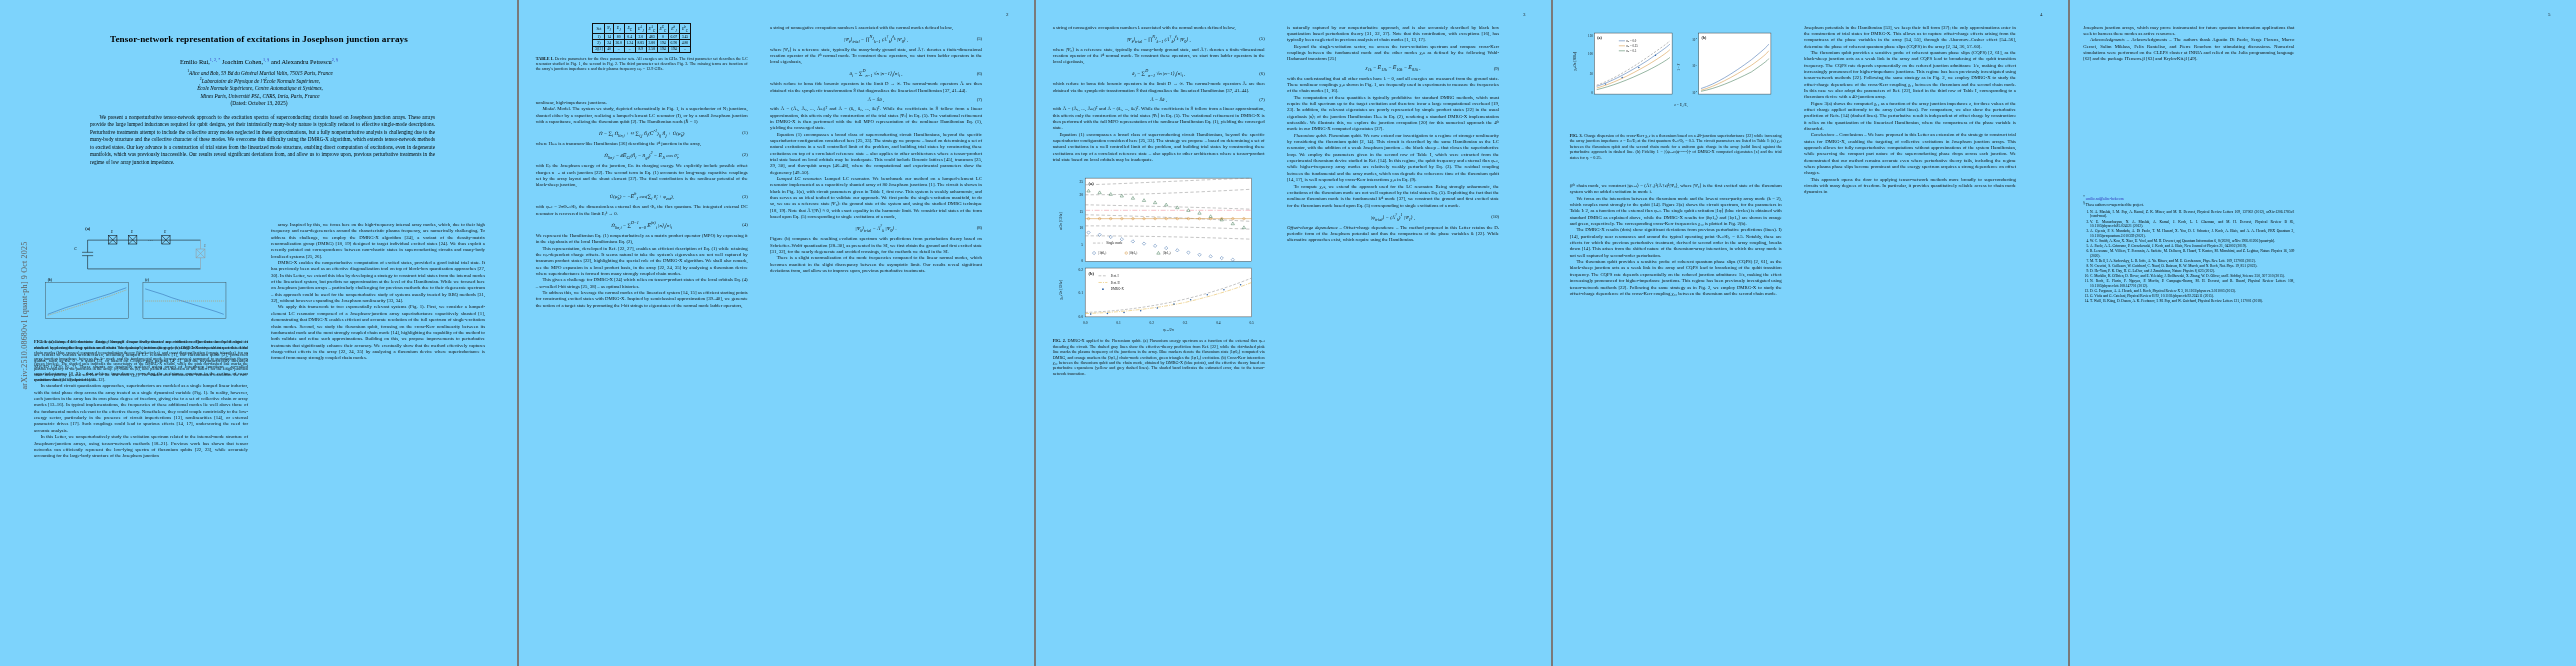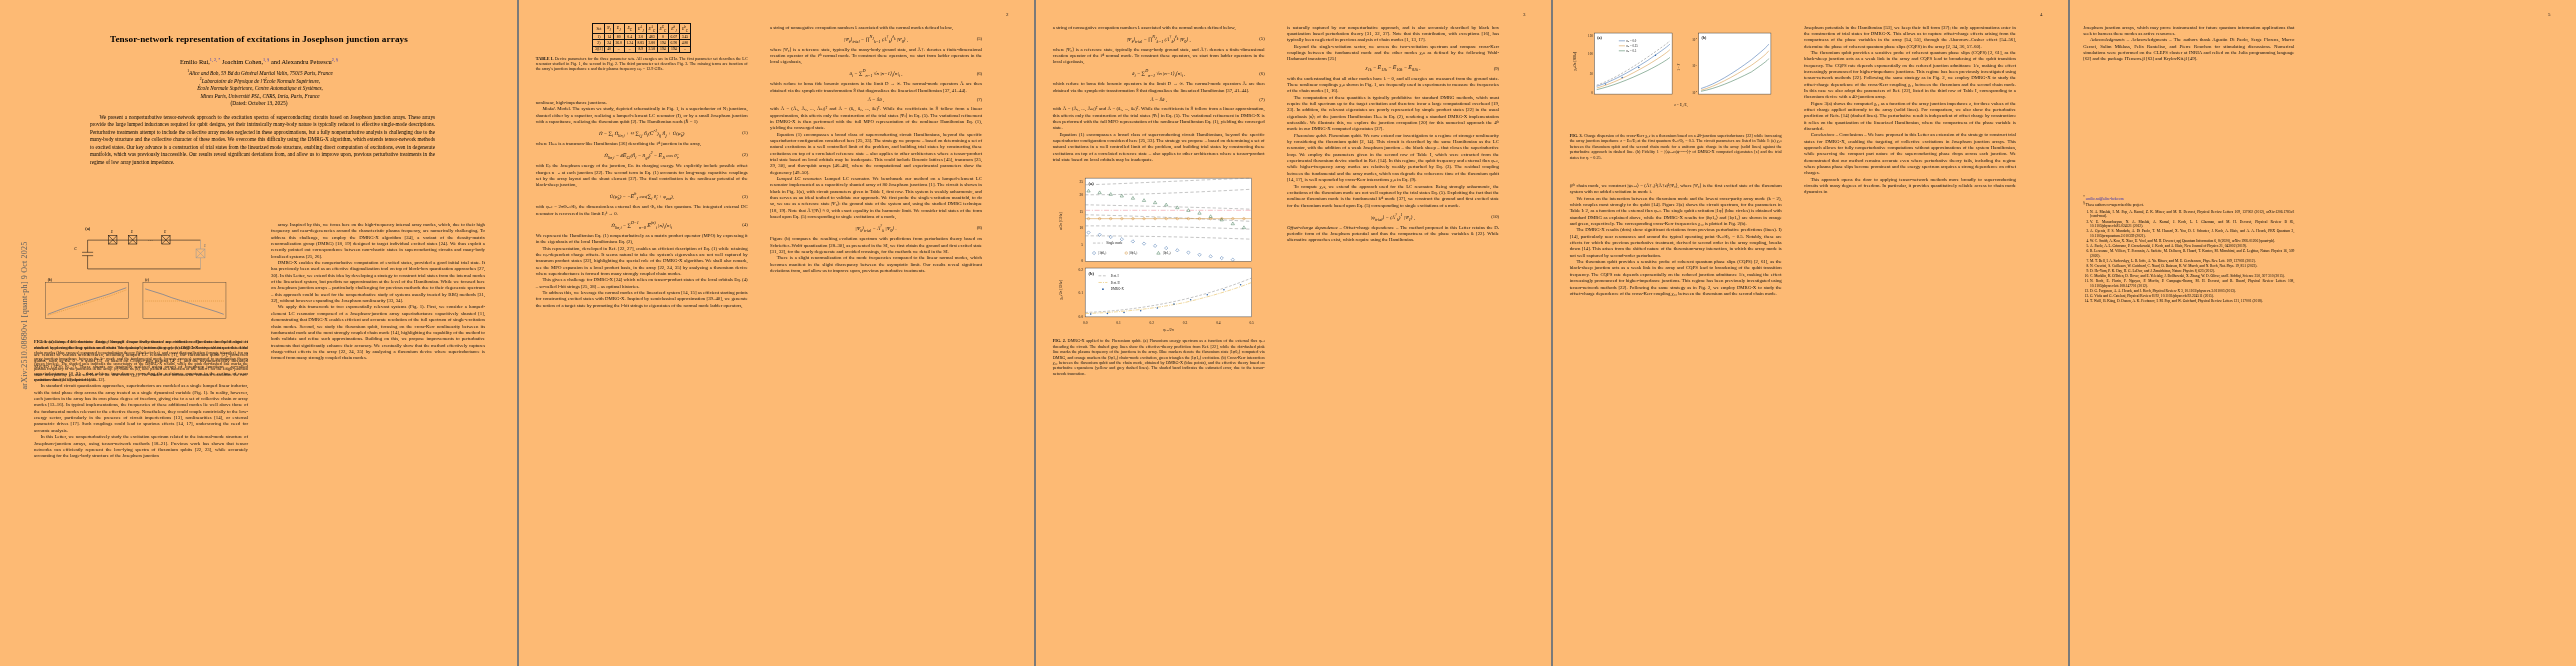--- a/index.html
+++ b/index.html
@@ -12,21 +12,21 @@
     position: relative;
     width: 2576px;
     height: 667px;
     background: #7a7a7a;
     overflow: hidden;
   }
   .page {
     position: absolute;
     top: 0;
     height: 667px;
-    background: #fdba74;
+    background: #7dd3fc;
     overflow: hidden;
   }
   #page1 { left: 0;    width: 517px; }
   #page2 { left: 519px; width: 515px; }
   #page3 { left: 1036px; width: 515px; }
   #page4 { left: 1553px; width: 515px; }
   #page5 { left: 2070px; width: 506px; }
 
   .pagenum {
     position: absolute;

